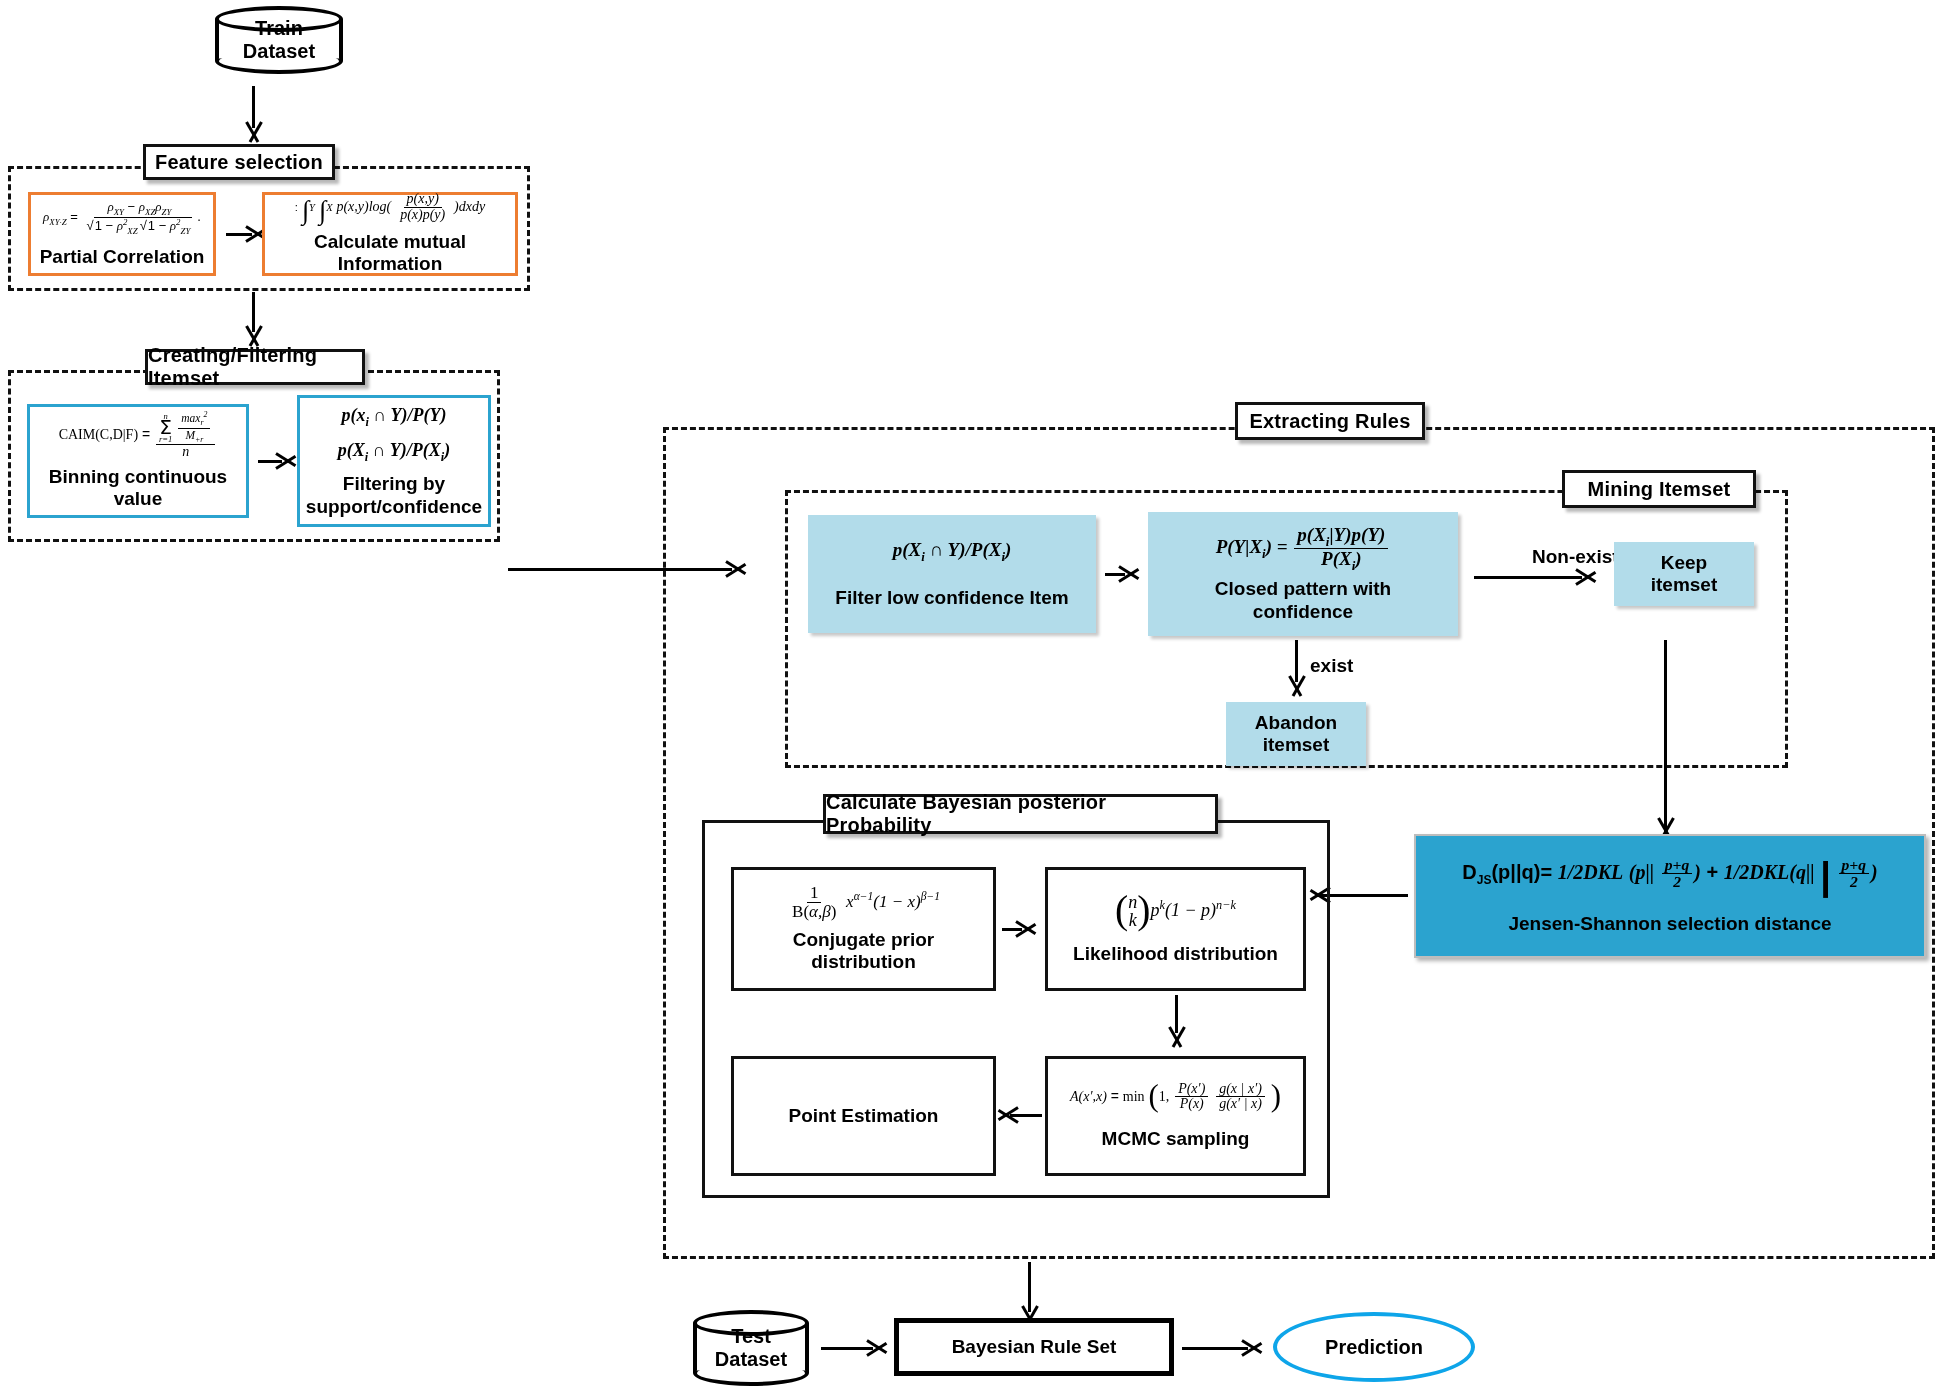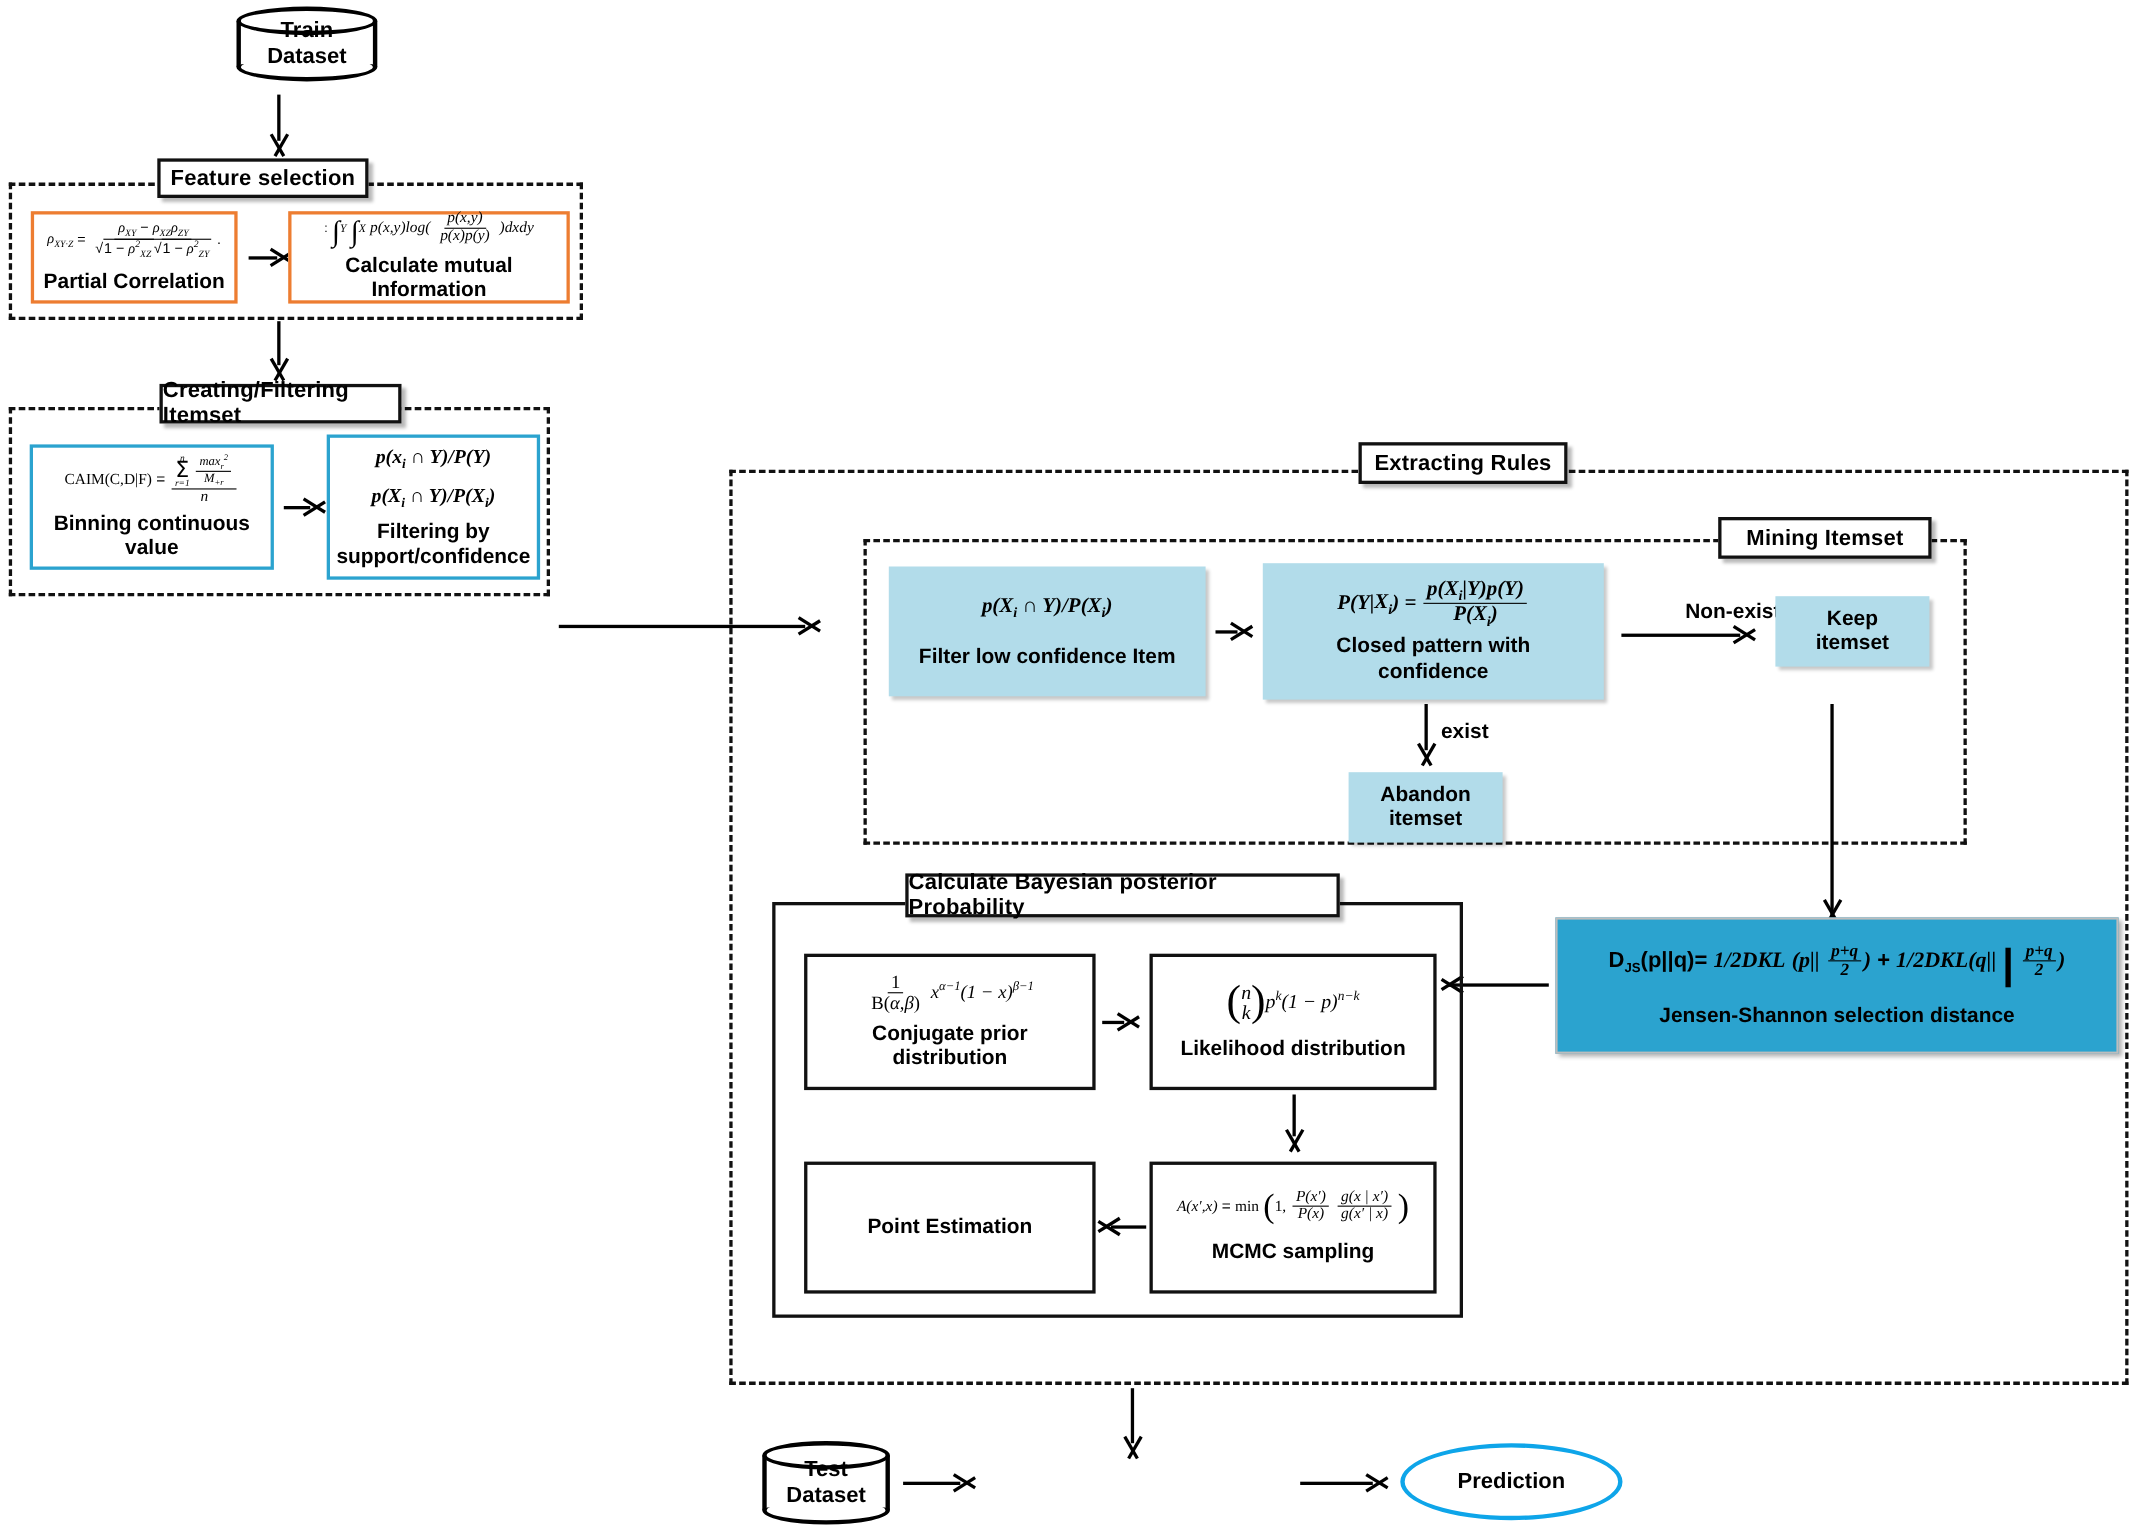--- a/index.html
+++ b/index.html
@@ -340,20 +340,23 @@
     <div class="top"></div>
     <div class="lbl">
       <span>Test</span>
       <span>Dataset</span>
     </div>
   </div>
 
   <div class="hline" style="left:821px;top:1347px;width:52px;"></div>
   <div class="vhead-r" style="left:869px;top:1335px;"></div>
 
+  <div class="node thick abs" style="left:894px;top:1318px;width:280px;height:58px;">
+    <div class="cap">Bayesian Rule Set</div>
+  </div>
 
   <div class="hline" style="left:1182px;top:1347px;width:66px;"></div>
   <div class="vhead-r" style="left:1244px;top:1335px;"></div>
 
   <div class="ellipse abs" style="left:1273px;top:1312px;width:202px;height:70px;">
     <span>Prediction</span>
   </div>
 
 </div>
 

